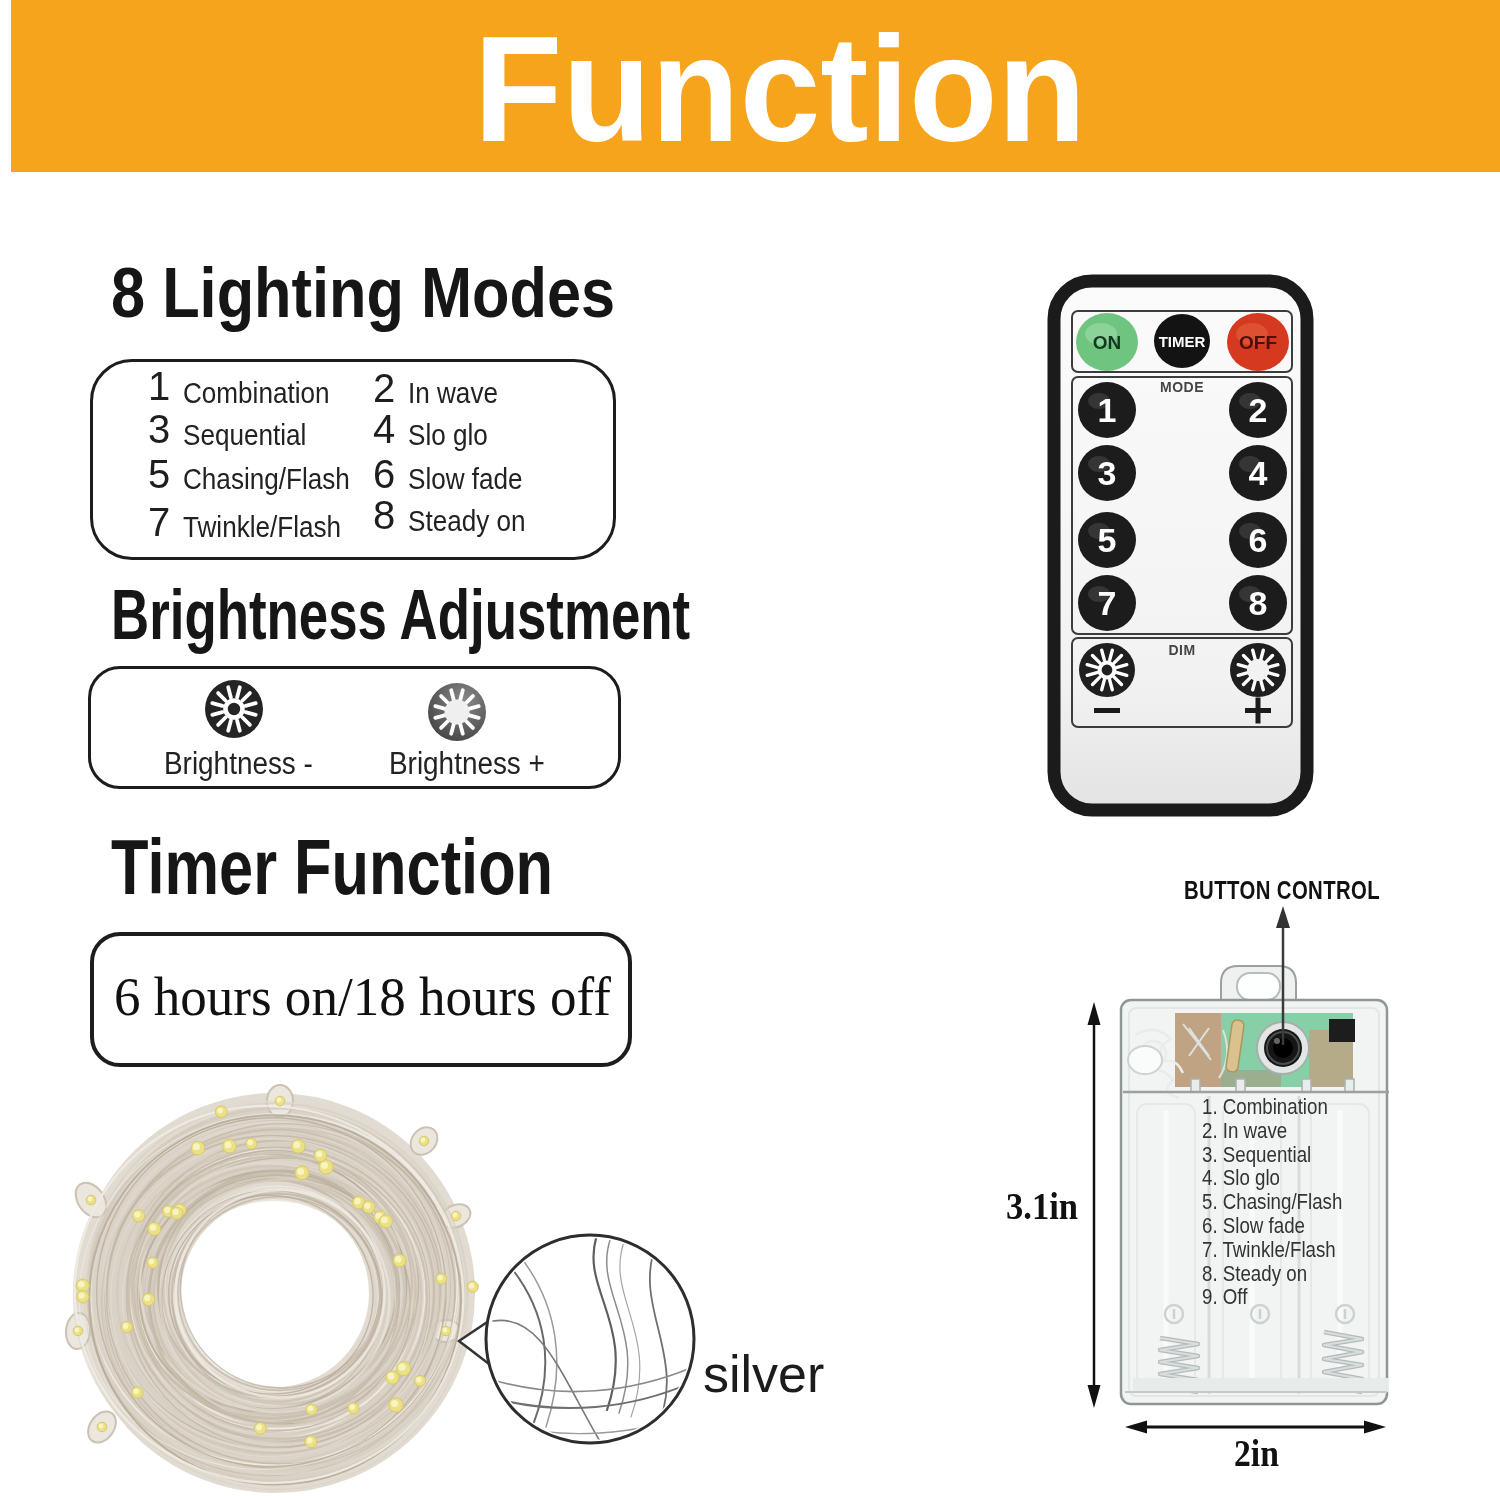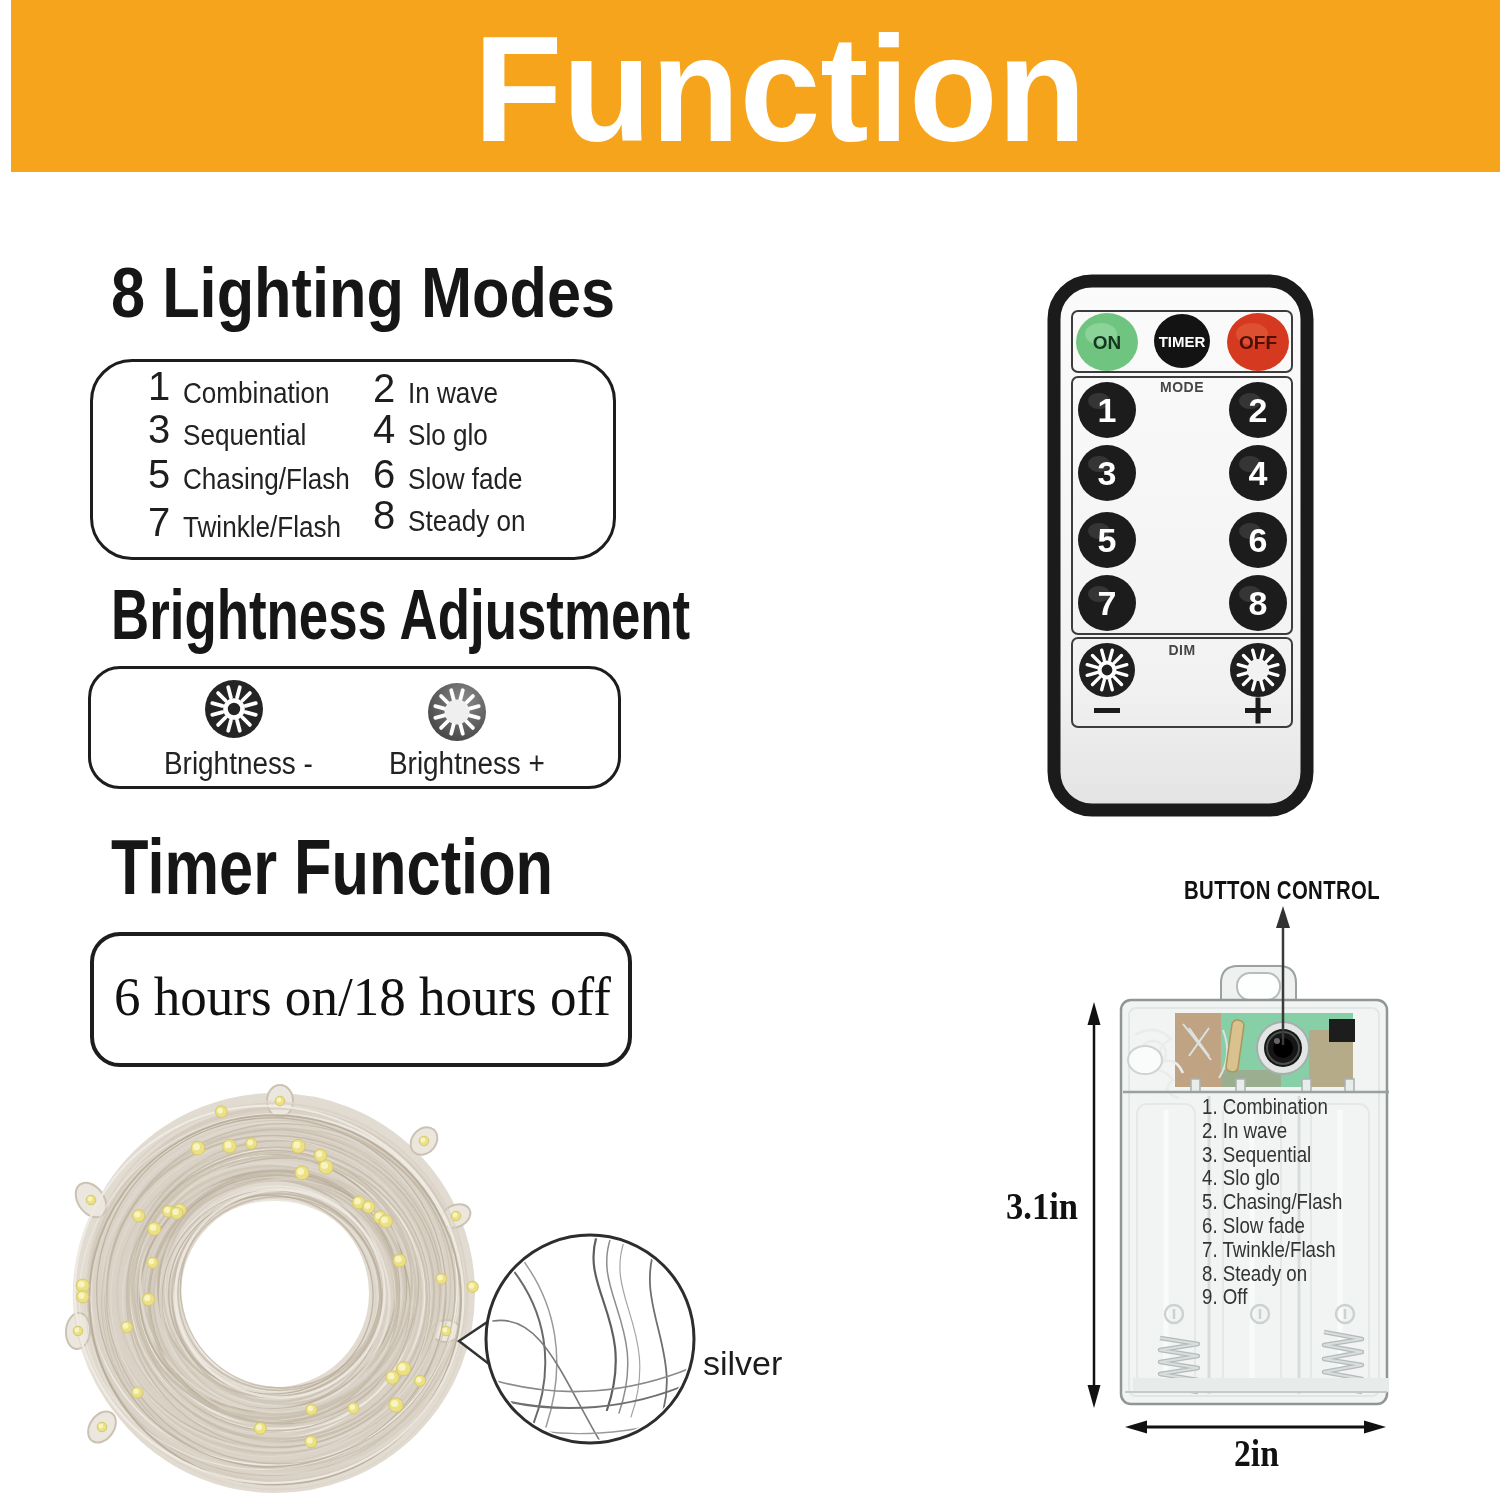--- a/index.html
+++ b/index.html
@@ -263,21 +263,21 @@
   <path d="M452,246 C500,238 520,300 560,368" stroke="#7a7a7a" stroke-width="1.6"></path>
   <path d="M556,160 C538,215 596,248 566,335" stroke="#5f5f5f" stroke-width="2.2"></path>
   <path d="M570,162 C550,218 608,252 578,338" stroke="#8d8d8d" stroke-width="1.5"></path>
   <path d="M584,164 C562,222 620,256 590,342" stroke="#a5a5a5" stroke-width="1.2"></path>
   <path d="M615,170 C590,235 652,285 612,362" stroke="#6f6f6f" stroke-width="1.8"></path>
   <path d="M452,305 C520,325 590,318 652,292" stroke="#8a8a8a" stroke-width="1.7"></path>
   <path d="M448,322 C520,342 592,334 654,306" stroke="#6f6f6f" stroke-width="2.0"></path>
   <path d="M462,348 C520,366 600,360 648,338" stroke="#9a9a9a" stroke-width="1.4"></path>
   </g>
   </svg>
-  <div class="abs" id="sil" style="left:692px;top:1344px;font-size:34px;color:#1c1c1c;">silver</div>
+  <div class="abs" id="sil" style="left:692px;top:1344px;font-size:52px;color:#1c1c1c;">silver</div>
 
   <svg class="abs" style="left:1030px;top:268px;" width="285" height="561" viewBox="0 0 285 561">
   <defs>
         <linearGradient id="rbody" x1="0" y1="0" x2="0" y2="1">
           <stop offset="0" stop-color="#fbfbfb"></stop>
           <stop offset="0.75" stop-color="#f2f2f2"></stop>
           <stop offset="1" stop-color="#e3e3e3"></stop>
         </linearGradient>
       </defs>
   <rect x="13" y="13" width="253" height="529" rx="38" fill="url(#rbody)" stroke="#1b1b1b" stroke-width="13"></rect>

